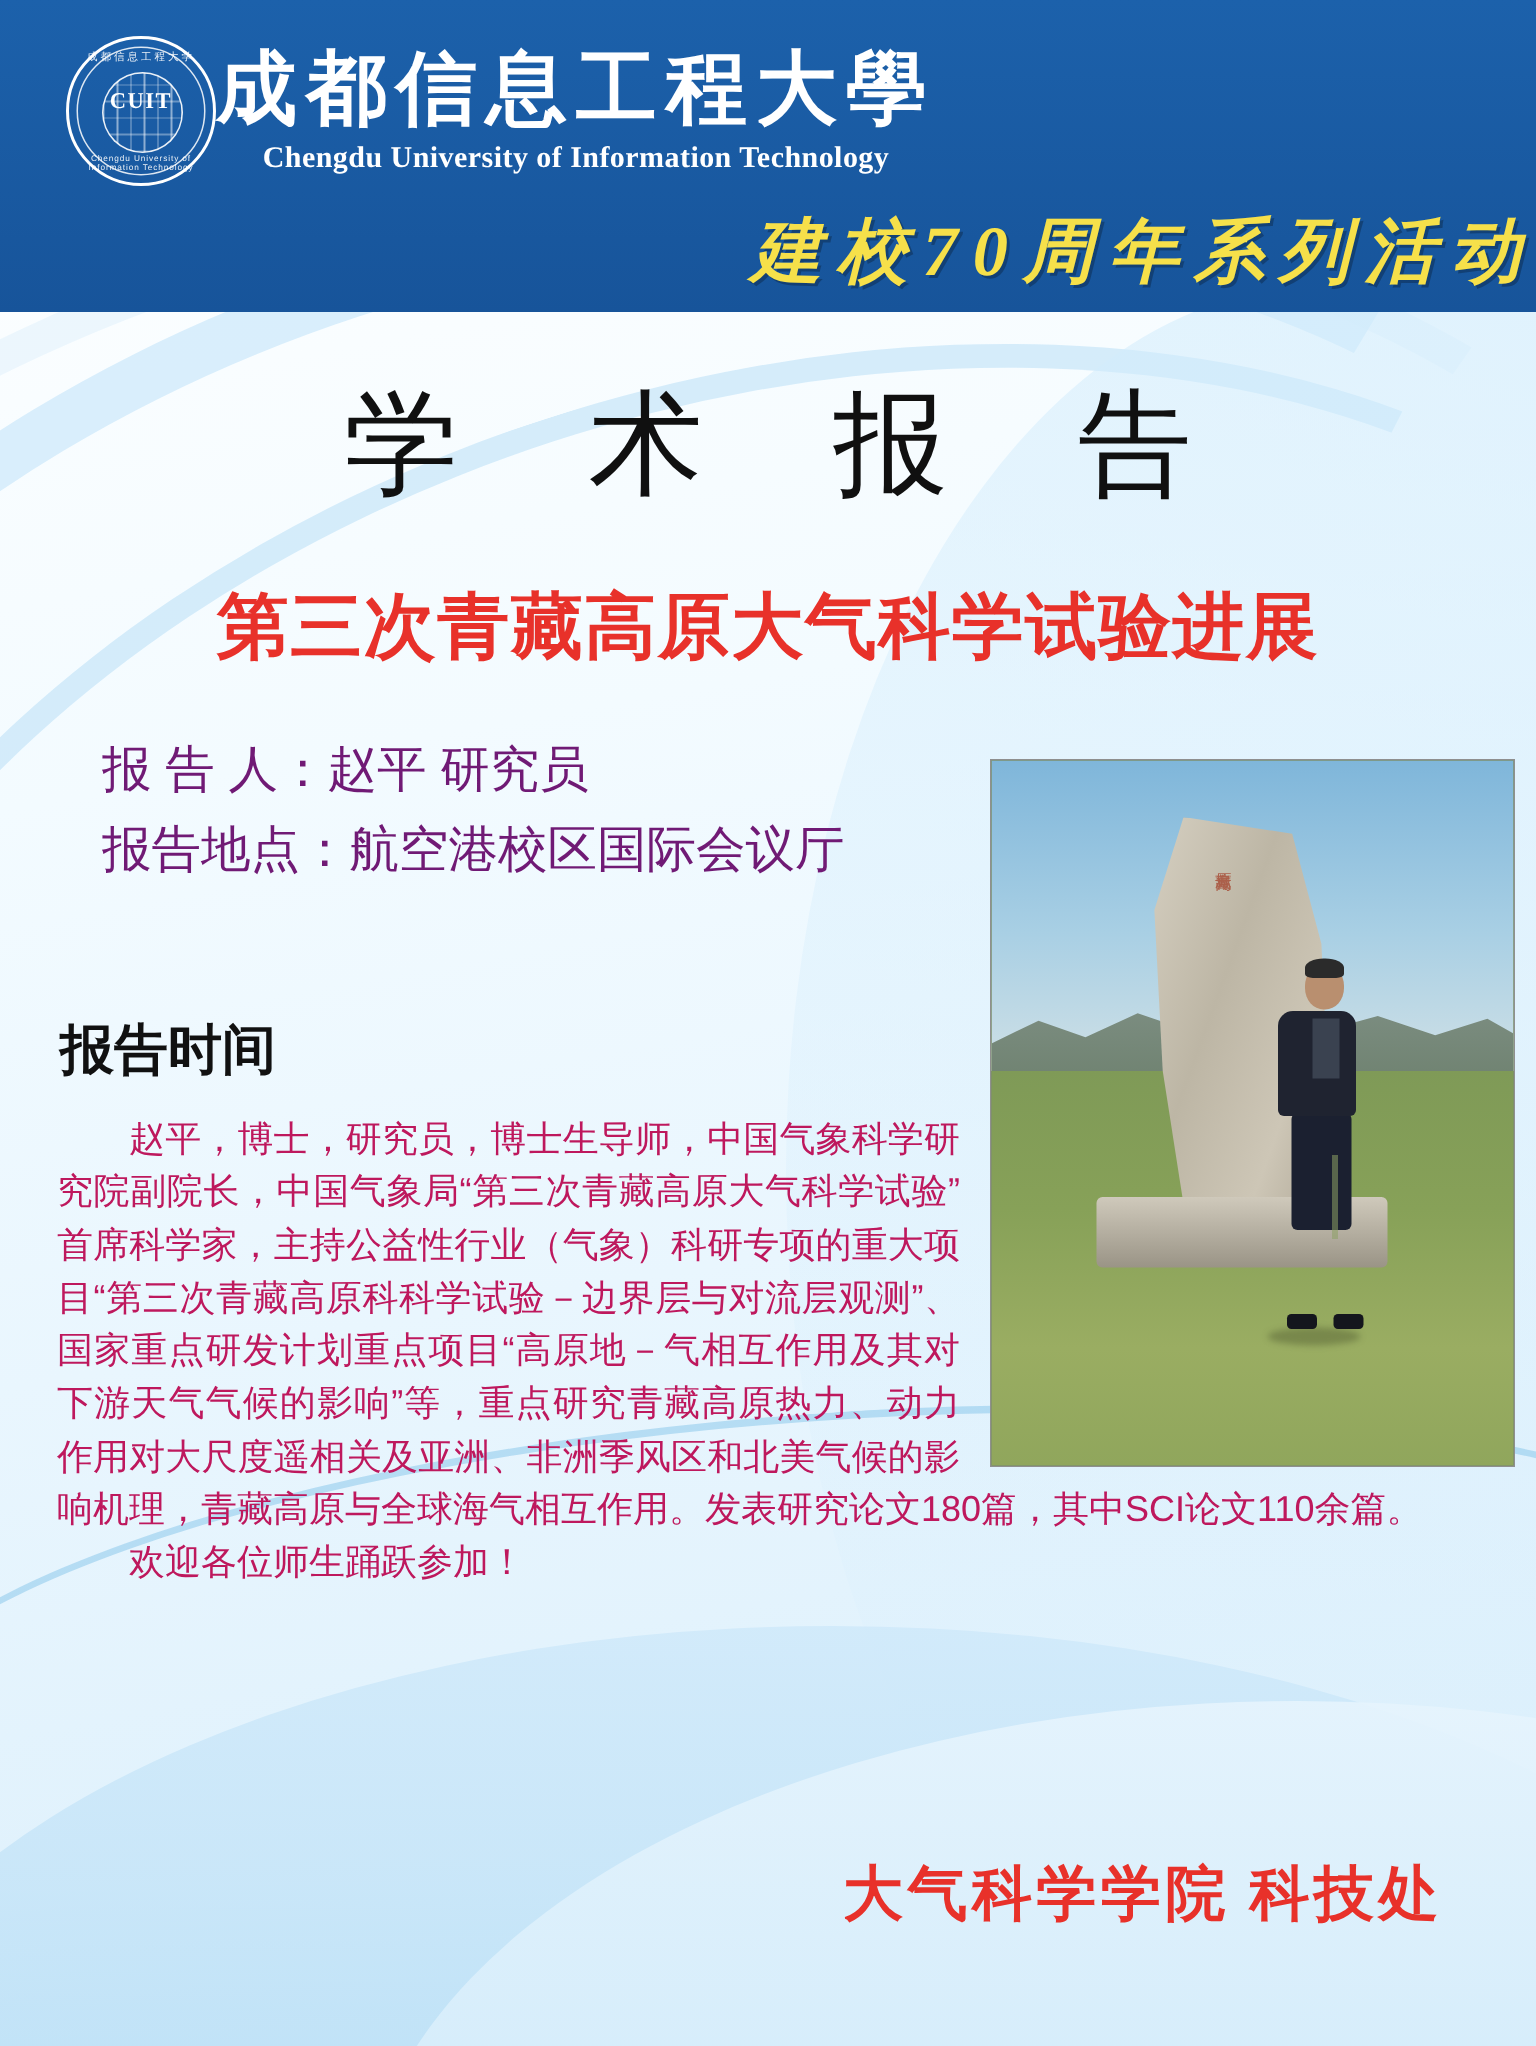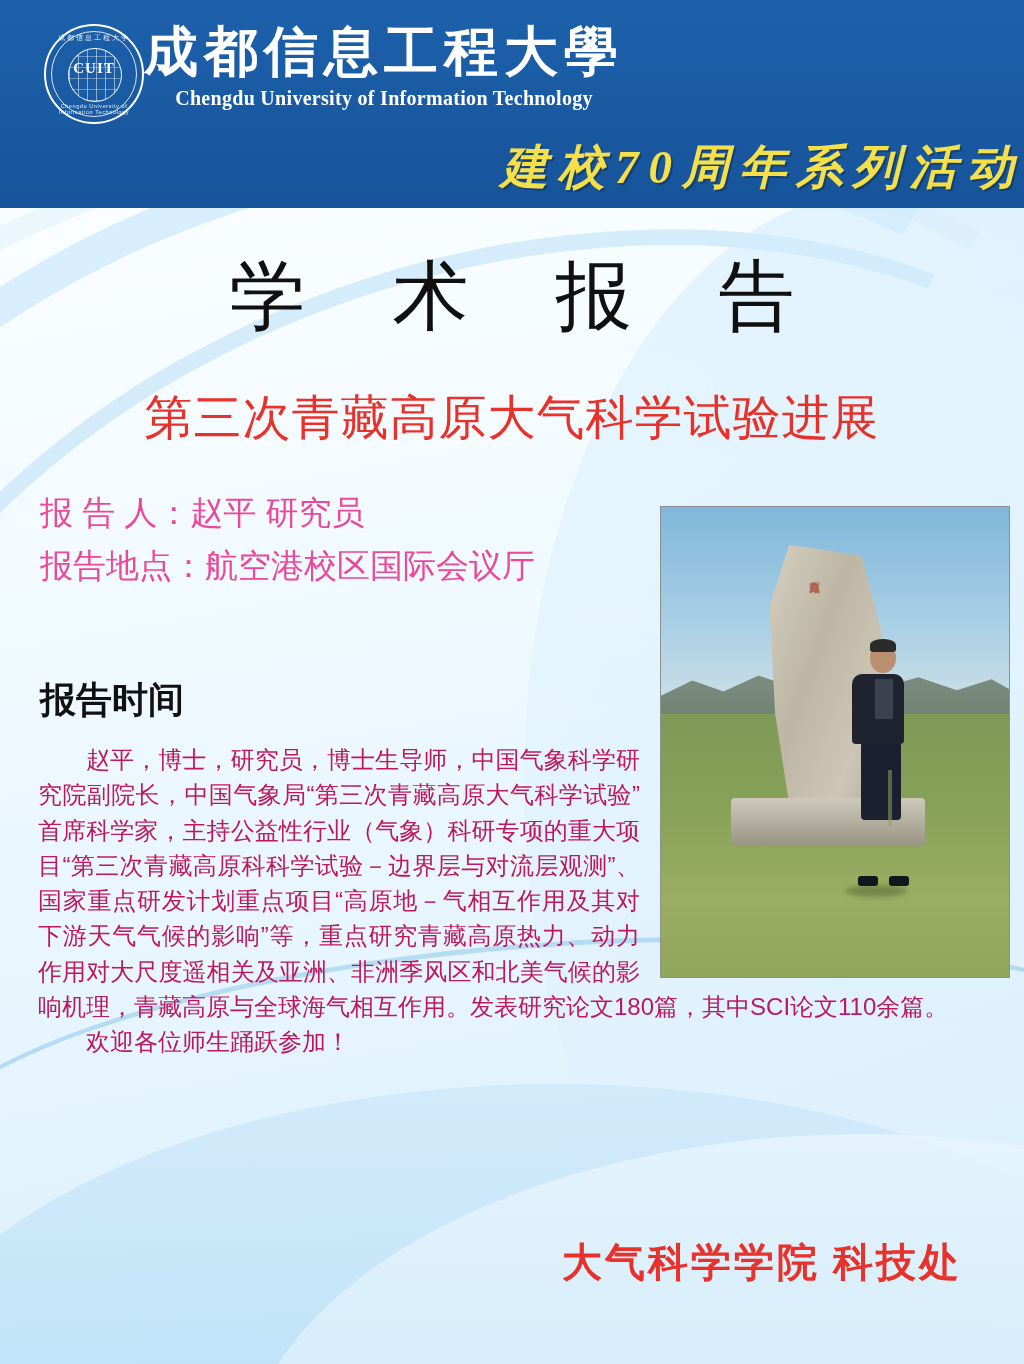--- a/index.html
+++ b/index.html
@@ -103,20 +103,21 @@
     width: 1024px;
     height: 208px;
     background: #1a5fa8;
     background: linear-gradient(180deg, #1c61ab 0%, #17549a 100%);
     z-index: 5;
   }
   .logo-wrap {
     position: absolute;
     left: 44px; top: 24px;
     display: flex;
+    align-items: center;
   }
   .logo-seal {
     width: 96px; height: 96px;
     border-radius: 50%;
     border: 2px solid #ffffff;
     position: relative;
     flex: none;
   }
   .logo-seal::before {
     content: "";
@@ -207,38 +208,39 @@
     letter-spacing: 34px;
     text-indent: 34px;
     color: #101010;
     z-index: 4;
   }
   .sub-title {
     position: absolute;
     left: 0; right: 0; top: 386px;
     text-align: center;
     font-family: "Liberation Sans", sans-serif;
-    font-weight: normal;
+    font-weight: bold;
     font-size: 48px;
     letter-spacing: 1px;
     color: #e8312a;
     z-index: 4;
   }
 
   
   .info {
     position: absolute;
     left: 40px; top: 486px;
     z-index: 4;
   }
   .info-line {
     font-size: 33px;
-    color: #ec4899;
+    color: #701a75;
     line-height: 1.62;
     white-space: nowrap;
+    margin-left: 28px;
   }
   .info-line .lbl { letter-spacing: 0px; }
 
   
   .photo {
     position: absolute;
     left: 660px; top: 506px;
     width: 348px; height: 470px;
     border: 1px solid #8f8f8f;
     overflow: hidden;

